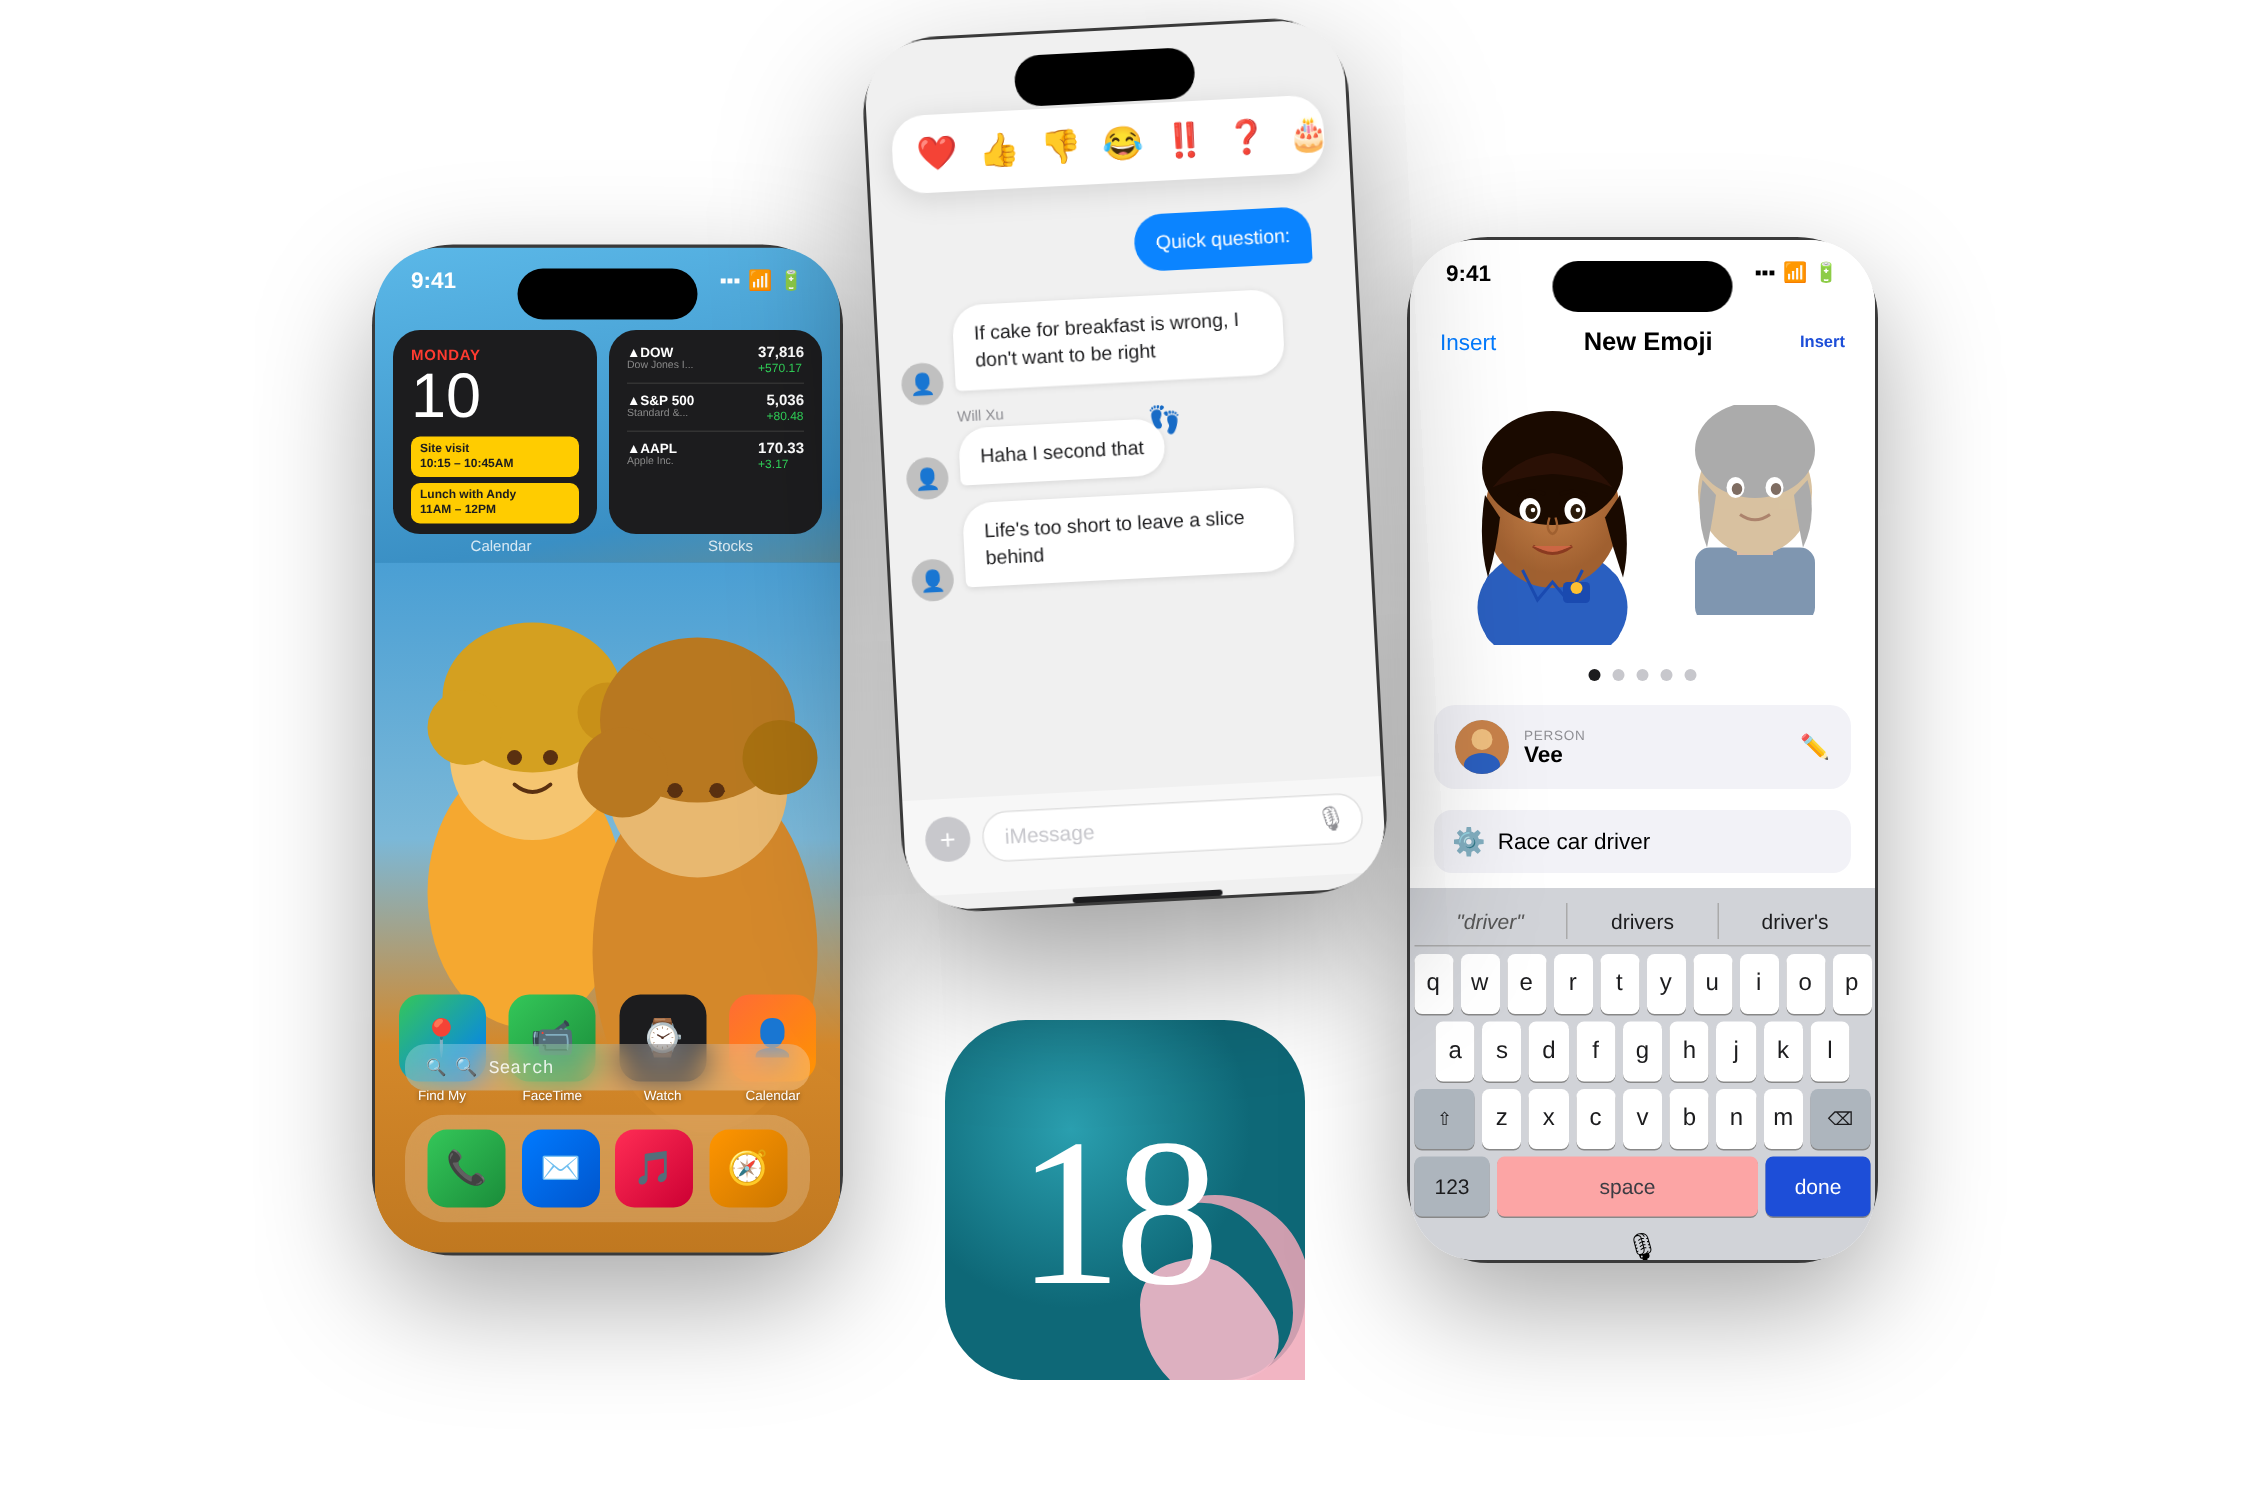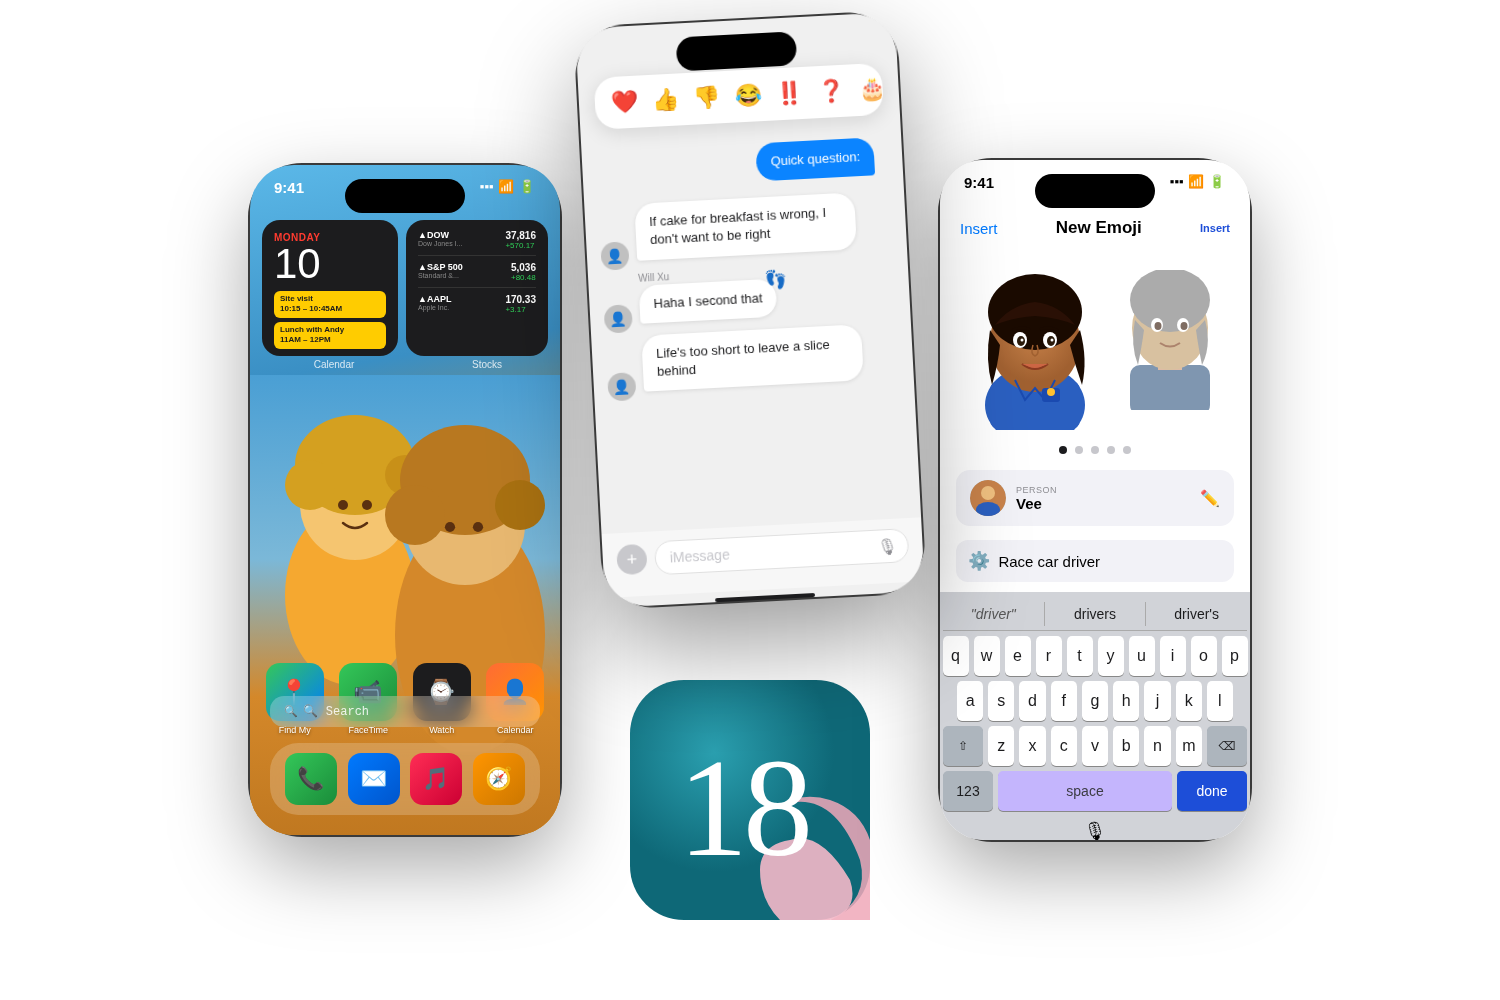--- a/index.html
+++ b/index.html
@@ -683,21 +683,21 @@
 
     .key-special {
       background: #adb5bd;
       color: #1c1c1e;
       font-size: 12px;
       min-width: 40px;
       max-width: 50px;
     }
 
     .key-space {
-      background: #c4b5fd;
+      background: #fca5a5;
       flex: 4;
       max-width: 200px;
       font-size: 14px;
       color: #3c3c43;
     }
 
     .key-done {
       background: #1d4ed8;
       color: white;
       font-size: 14px;

